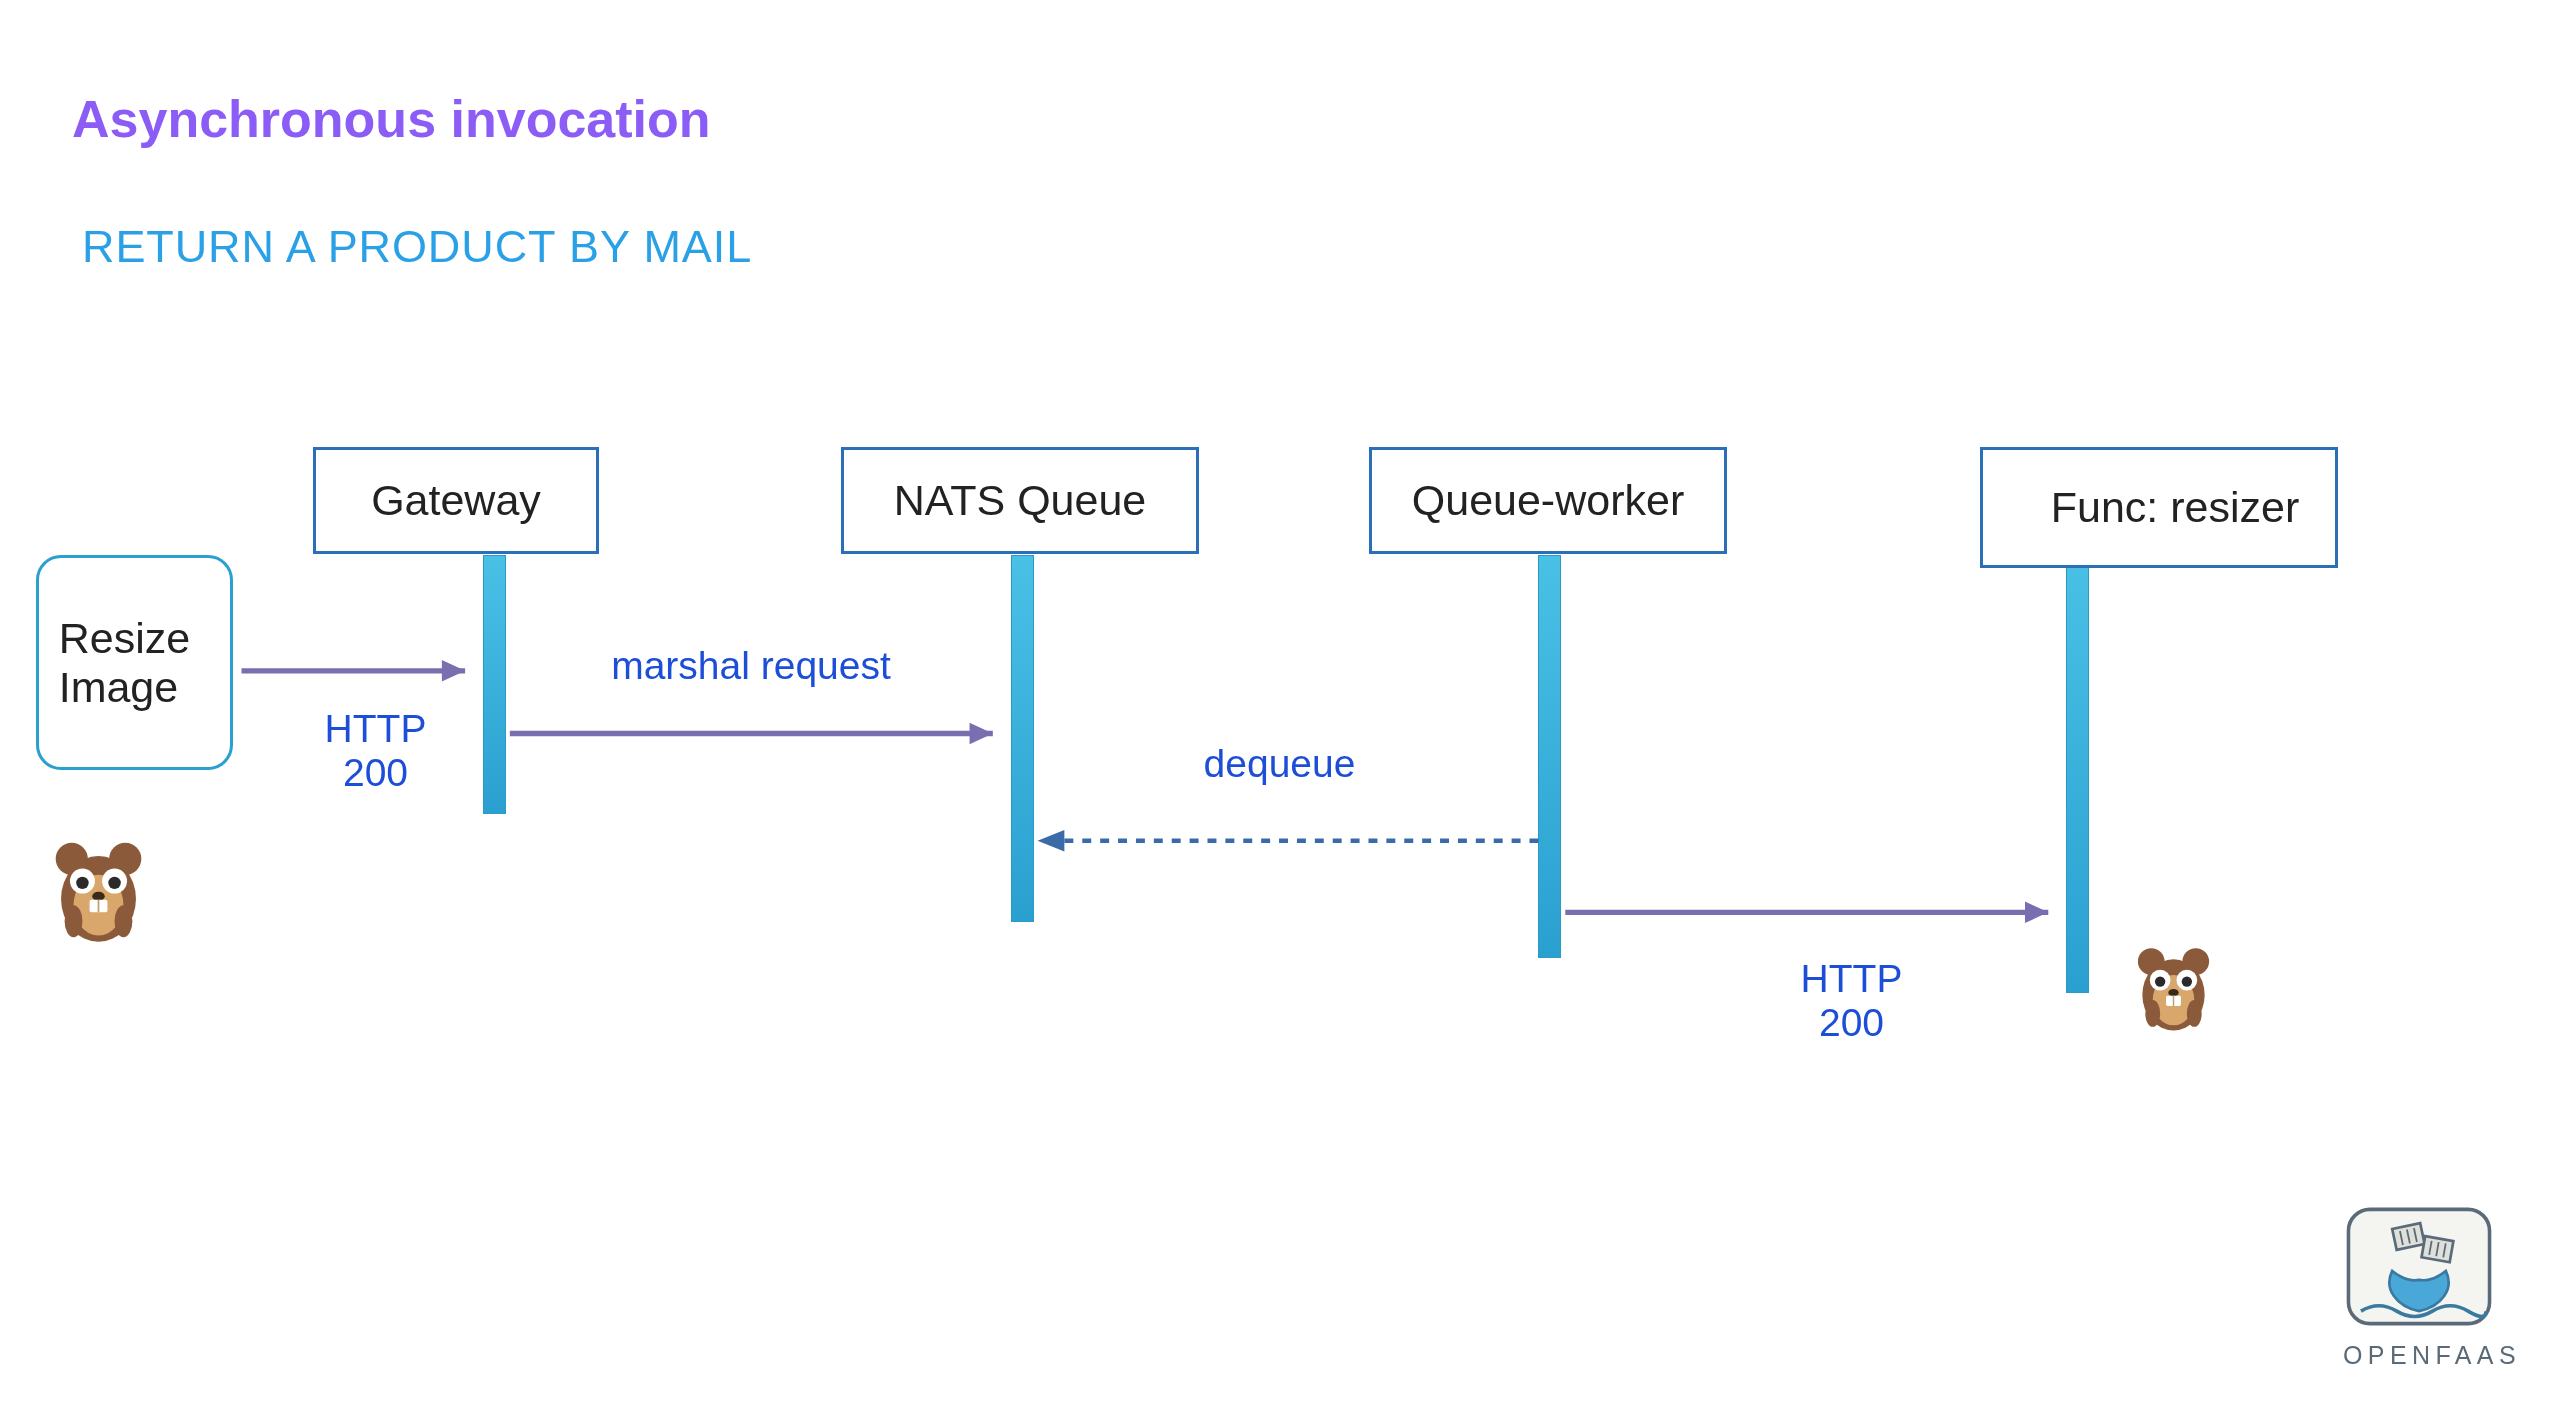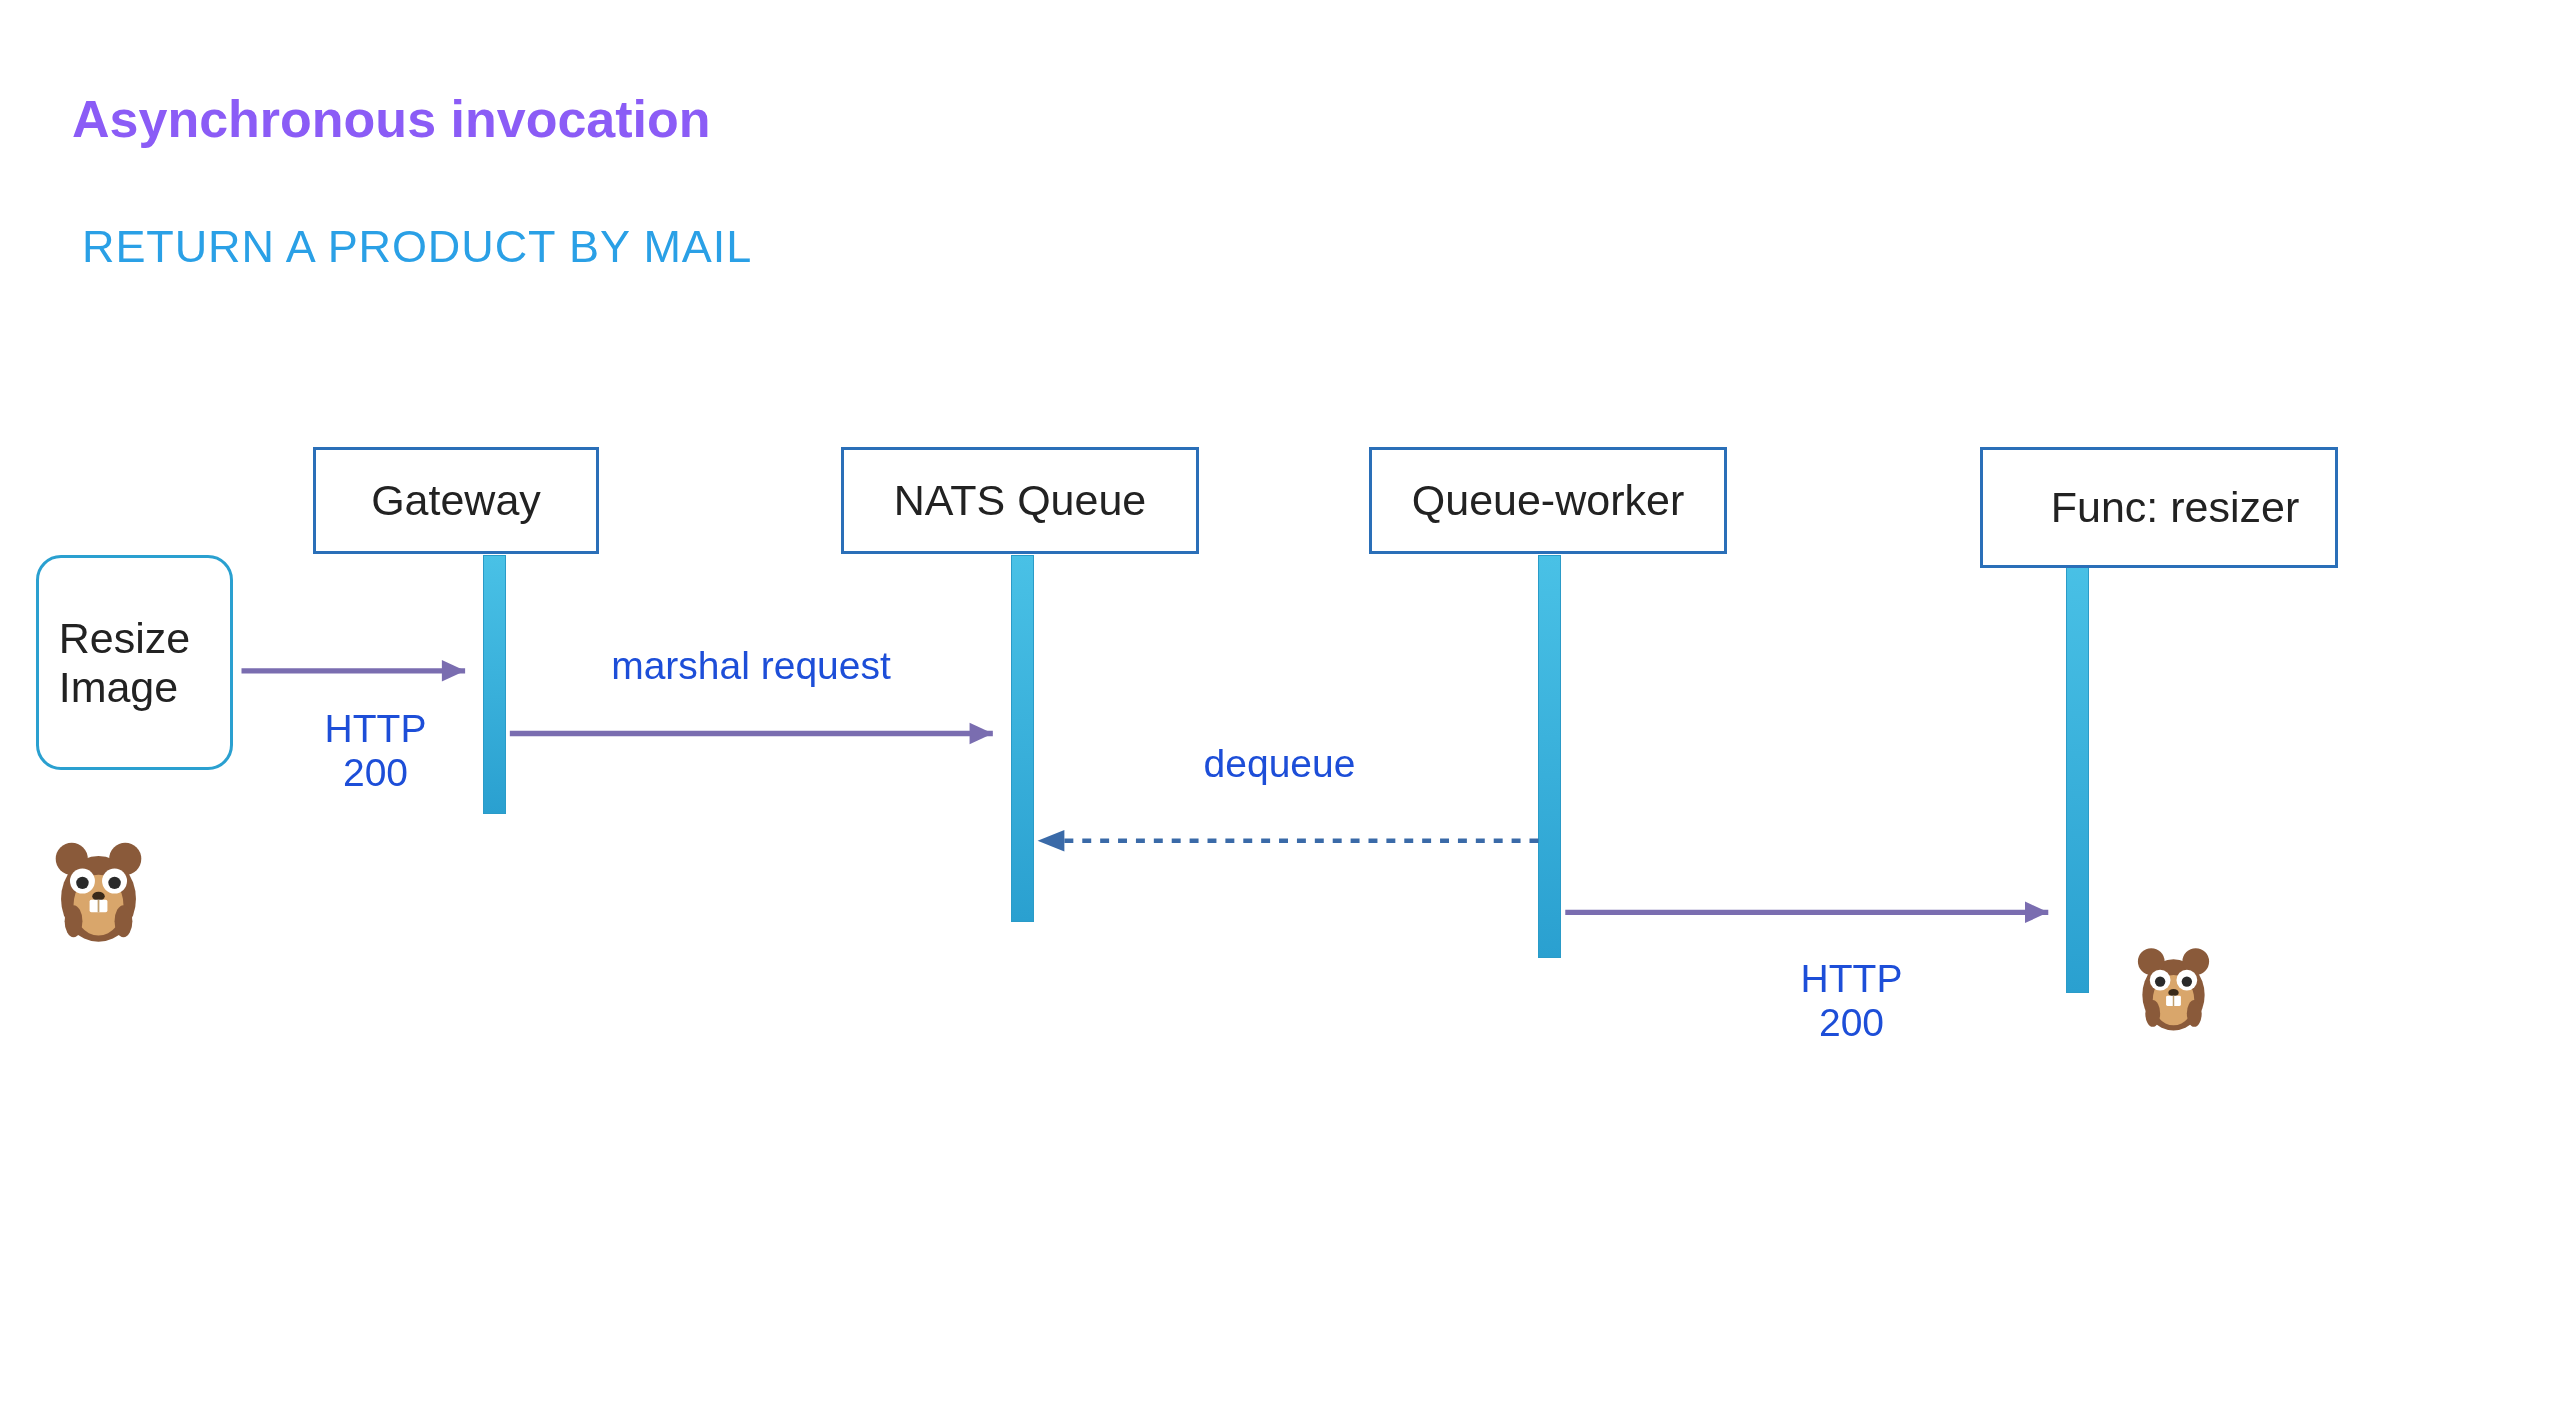--- a/index.html
+++ b/index.html
@@ -162,15 +162,40 @@
         <ellipse cx="60" cy="72" rx="7" ry="5" fill="#3a2a1a"></ellipse>
         <rect x="50" y="76" width="20" height="14" rx="2" fill="#fff"></rect>
         <line x1="60" y1="76" x2="60" y2="90" stroke="#c0a070" stroke-width="2"></line>
         <ellipse cx="32" cy="100" rx="10" ry="18" fill="#8a5a3a"></ellipse>
         <ellipse cx="88" cy="100" rx="10" ry="18" fill="#8a5a3a"></ellipse>
       </svg>
     </div>
 
   </div>
 
+  <div class="logo">
+    <svg viewBox="0 0 170 140" width="152" height="125">
+      <rect x="6" y="6" width="158" height="128" rx="24" fill="#f4f4f0" stroke="#5a6a78" stroke-width="4"></rect>
+
+      <path d="M85 120 C60 115 45 95 55 75 C55 75 70 88 85 85 C100 88 115 75 115 75 C125 95 110 115 85 120 Z" fill="#4aa8d8" stroke="#3a7aa0" stroke-width="3"></path>
+
+      <path d="M20 120 Q40 108 60 120 T100 120 T140 120 T160 120" fill="none" stroke="#3a7aa0" stroke-width="4"></path>
+
+      <g transform="translate(55,28) rotate(-12)">
+        <rect x="0" y="0" width="32" height="24" fill="#e0e0da" stroke="#5a6a78" stroke-width="3"></rect>
+        <line x1="8" y1="4" x2="8" y2="20" stroke="#5a6a78" stroke-width="2"></line>
+        <line x1="16" y1="4" x2="16" y2="20" stroke="#5a6a78" stroke-width="2"></line>
+        <line x1="24" y1="4" x2="24" y2="20" stroke="#5a6a78" stroke-width="2"></line>
+      </g>
+      <g transform="translate(92,36) rotate(10)">
+        <rect x="0" y="0" width="32" height="24" fill="#e0e0da" stroke="#5a6a78" stroke-width="3"></rect>
+        <line x1="8" y1="4" x2="8" y2="20" stroke="#5a6a78" stroke-width="2"></line>
+        <line x1="16" y1="4" x2="16" y2="20" stroke="#5a6a78" stroke-width="2"></line>
+        <line x1="24" y1="4" x2="24" y2="20" stroke="#5a6a78" stroke-width="2"></line>
+      </g>
+    </svg>
+    <div class="logotext">
+      <span class="thin">OPEN</span><span>FAAS</span>
+    </div>
+  </div>
 
 </div>
 
 
 </body></html>

